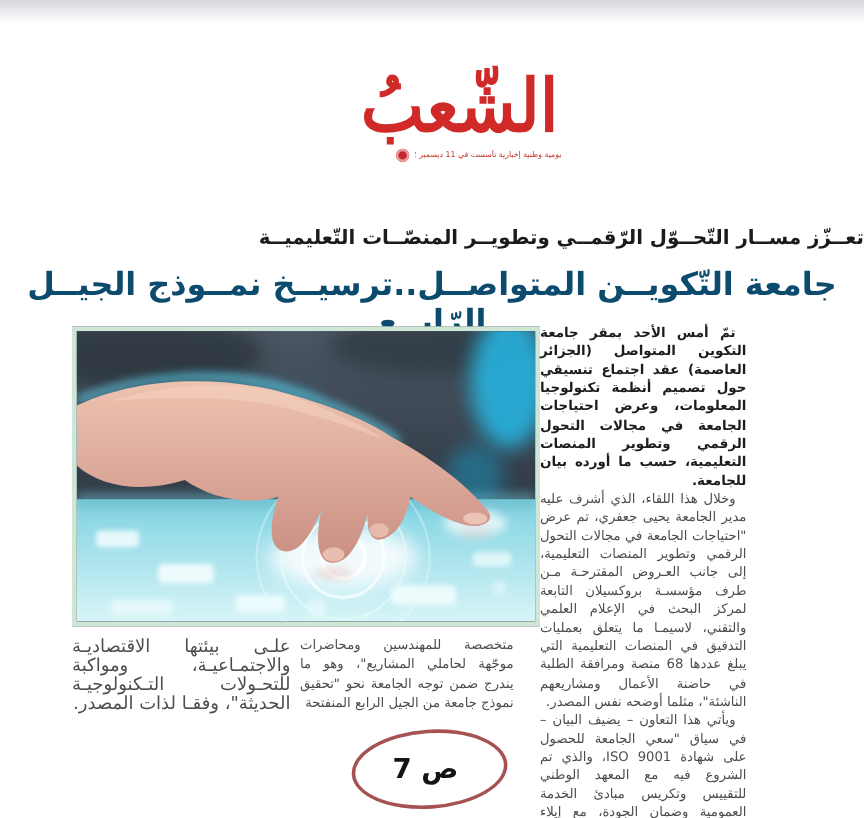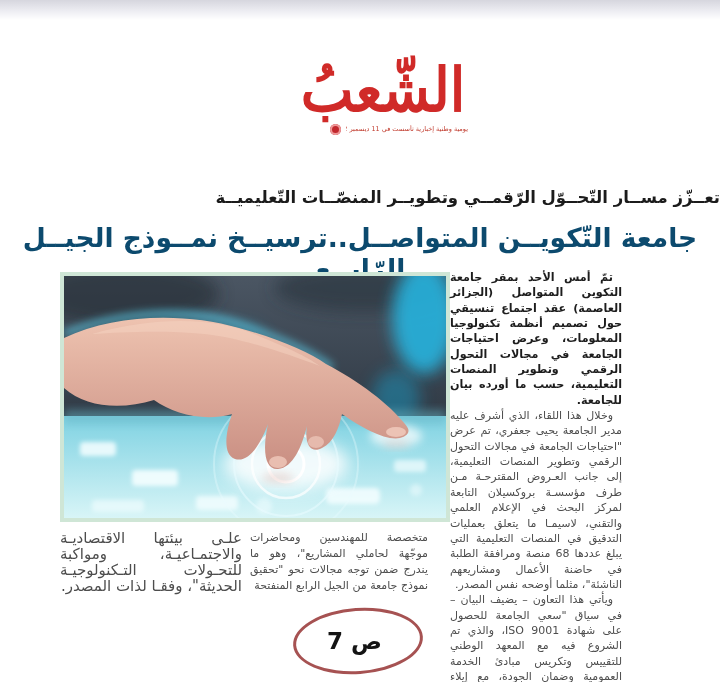--- a/index.html
+++ b/index.html
@@ -143,20 +143,20 @@
     </svg>
   </div>
 
   <div class="col-right">
     <p class="lead">تمّ أمس الأحد بمقر جامعة التكوين المتواصل (الجزائر العاصمة) عقد اجتماع تنسيقي حول تصميم أنظمة تكنولوجيا المعلومات، وعرض احتياجات الجامعة في مجالات التحول الرقمي وتطوير المنصات التعليمية، حسب ما أورده بيان للجامعة.</p>
     <p>وخلال هذا اللقاء، الذي أشرف عليه مدير الجامعة يحيى جعفري، تم عرض "احتياجات الجامعة في مجالات التحول الرقمي وتطوير المنصات التعليمية، إلى جانب العـروض المقترحـة مـن طرف مؤسسـة بروكسيلان التابعة لمركز البحث في الإعلام العلمي والتقني، لاسيمـا ما يتعلق بعمليات التدقيق في المنصات التعليمية التي يبلغ عددها 68 منصة ومرافقة الطلبة في حاضنة الأعمال ومشاريعهم الناشئة"، مثلما أوضحه نفس المصدر.</p>
     <p>ويأتي هذا التعاون – يضيف البيان – في سياق "سعي الجامعة للحصول على شهادة ISO 9001، والذي تم الشروع فيه مع المعهد الوطني للتقييس وتكريس مبادئ الخدمة العمومية وضمان الجودة، مع إيلاء أهمـية خاصـة لمجال الأمن السيبراني وتأمين الأنظمة الرقمية".</p>
 
   </div>
 
-  <div class="col-mid">متخصصة للمهندسين ومحاضرات موجّهة لحاملي المشاريع"، وهو ما يندرج ضمن توجه مجالات نحو "تحقيق نموذج جامعة من الجيل الرابع المنفتحة</div>
+  <div class="col-mid">متخصصة للمهندسين ومحاضرات موجّهة لحاملي المشاريع"، وهو ما يندرج ضمن توجه الجامعة نحو "تحقيق نموذج جامعة من الجيل الرابع المنفتحة</div>
   <div class="col-left">علـى بيئتها الاقتصاديـة والاجتمـاعيـة، ومواكبة للتحـولات التـكنولوجيـة الحديثة"، وفقـا لذات المصدر.</div>
 
   <div class="badge">
     <span>ص 7</span>
   </div>
 
 </div>
 
 </body></html>

